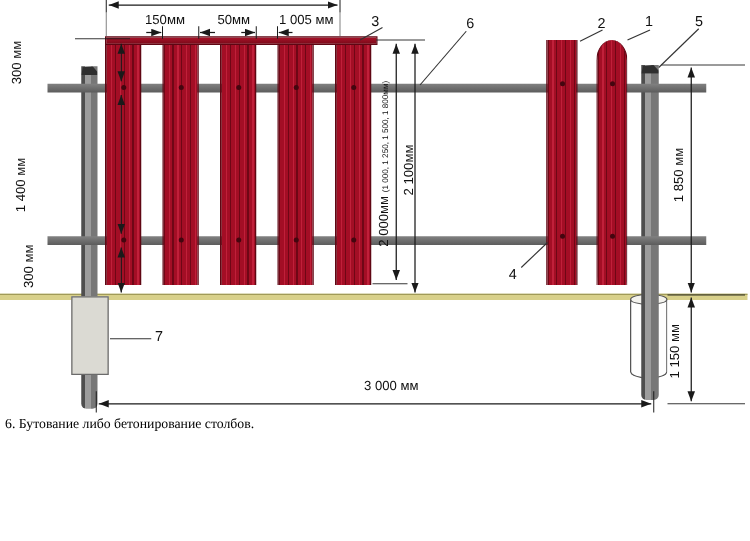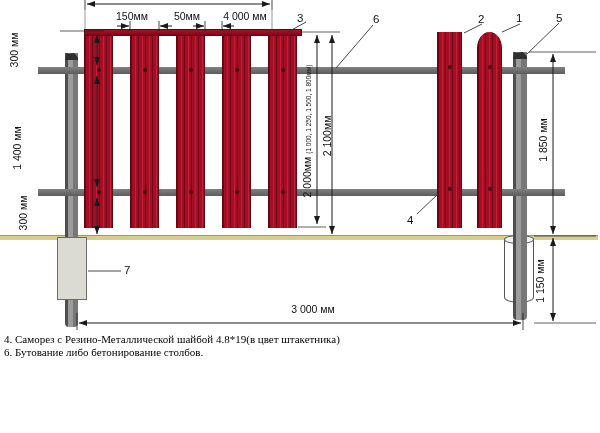--- a/index.html
+++ b/index.html
@@ -135,36 +135,35 @@
       <line x1="482" y1="24" x2="464" y2="33"></line>
       <line x1="520" y1="24" x2="502" y2="32"></line>
       <line x1="559" y1="23" x2="527" y2="54"></line>
       <line x1="417" y1="214" x2="438" y2="194"></line>
       <line x1="121" y1="271" x2="88" y2="271"></line>
     </g>
   </svg>
 
   <div class="hlabel" style="left:132px;top:10px">150мм</div>
   <div class="hlabel" style="left:187px;top:10px">50мм</div>
-  <div class="hlabel" style="left:245px;top:10px">4 000 мм</div>
+  <div class="hlabel" style="left:245px;top:10px">1 005 мм</div>
   <div class="vlabel" style="left:14px;top:50px">300 мм</div>
   <div class="vlabel" style="left:17px;top:148px">1 400 мм</div>
   <div class="vlabel" style="left:23px;top:213px">300 мм</div>
   <div class="vlabel" style="left:307px;top:131px"><span>2 000мм</span> <span class="opts">(1 000, 1 250, 1 500, 1 800мм)</span></div>
   <div class="vlabel" style="left:327px;top:136px">2 100мм</div>
   <div class="vlabel" style="left:543px;top:140px">1 850 мм</div>
   <div class="vlabel" style="left:540px;top:281px">1 150 мм</div>
   <div class="hlabel" style="left:313px;top:303px">3 000 мм</div>
 
   <div class="callout" style="left:516px;top:12px">1</div>
   <div class="callout" style="left:478px;top:13px">2</div>
   <div class="callout" style="left:297px;top:12px">3</div>
   <div class="callout" style="left:407px;top:214px">4</div>
   <div class="callout" style="left:556px;top:12px">5</div>
   <div class="callout" style="left:373px;top:13px">6</div>
   <div class="callout" style="left:124px;top:264px">7</div>
 
   <div class="legend">
-    <div>4. Саморез с Резино-Металлической шайбой 4.8*19(в цвет штакетника)</div>
     <div>6. Бутование либо бетонирование столбов.</div>
   </div>
 
 </div>
 
 </body></html>

